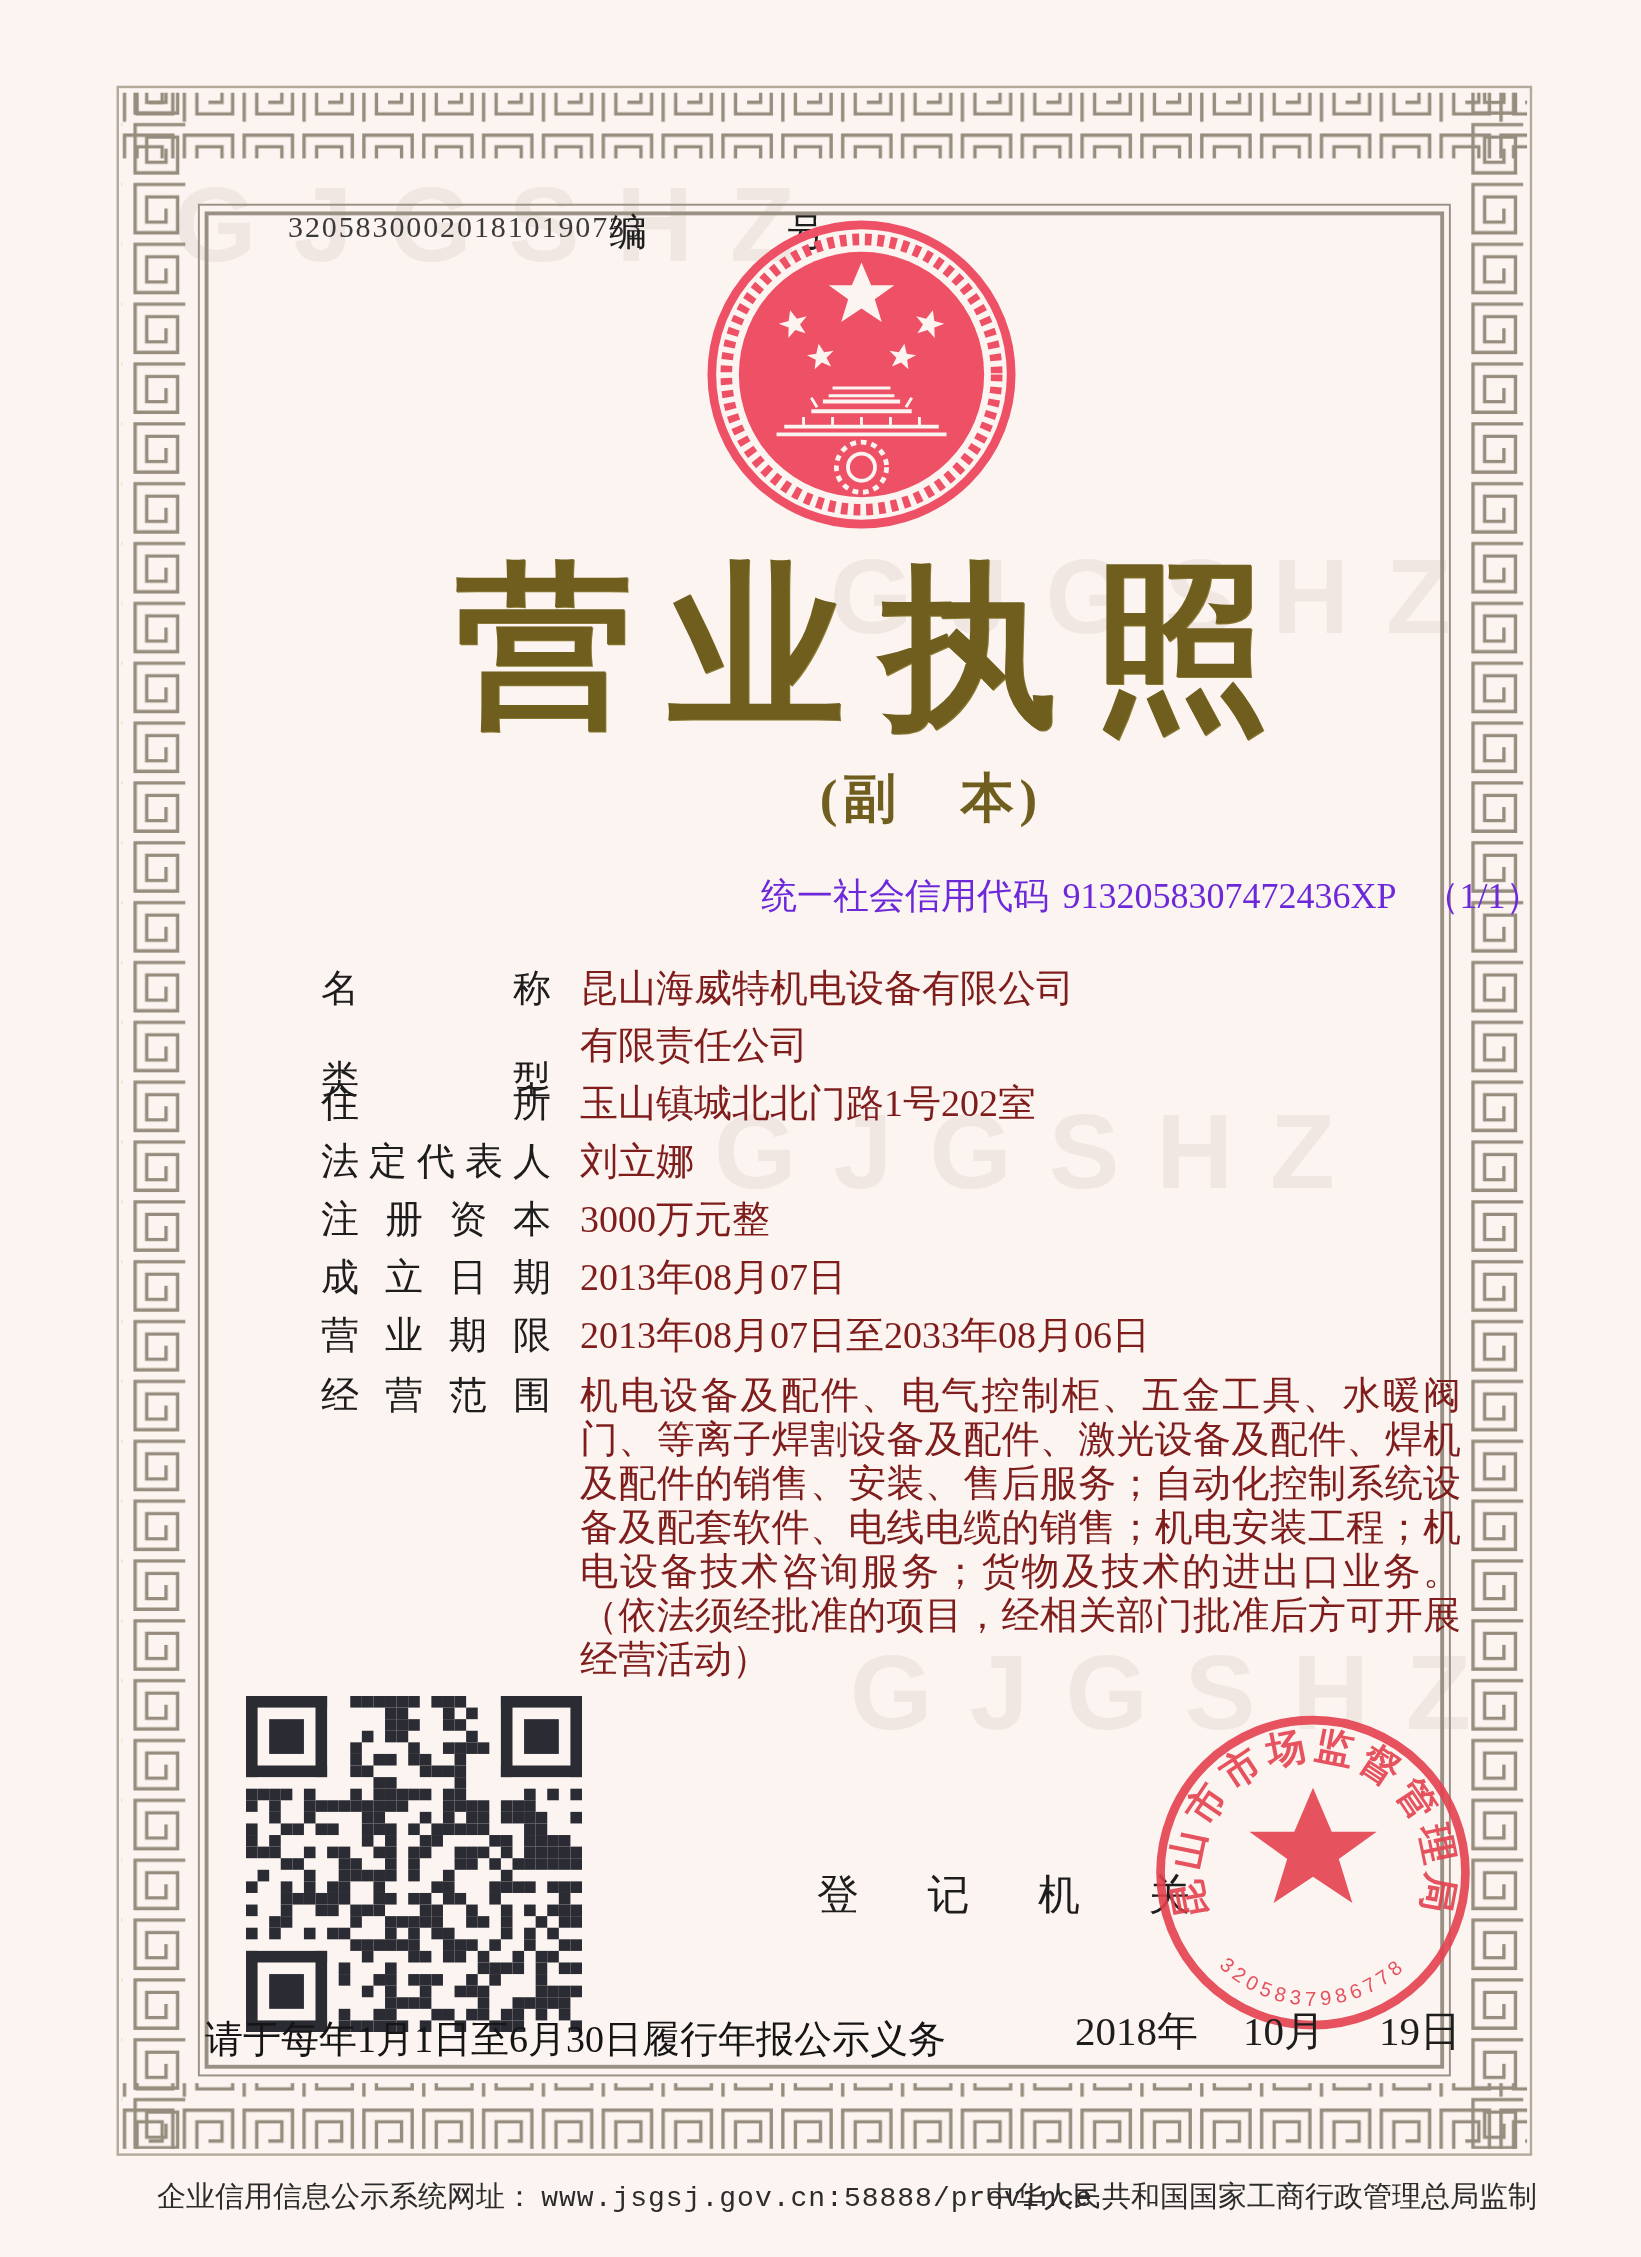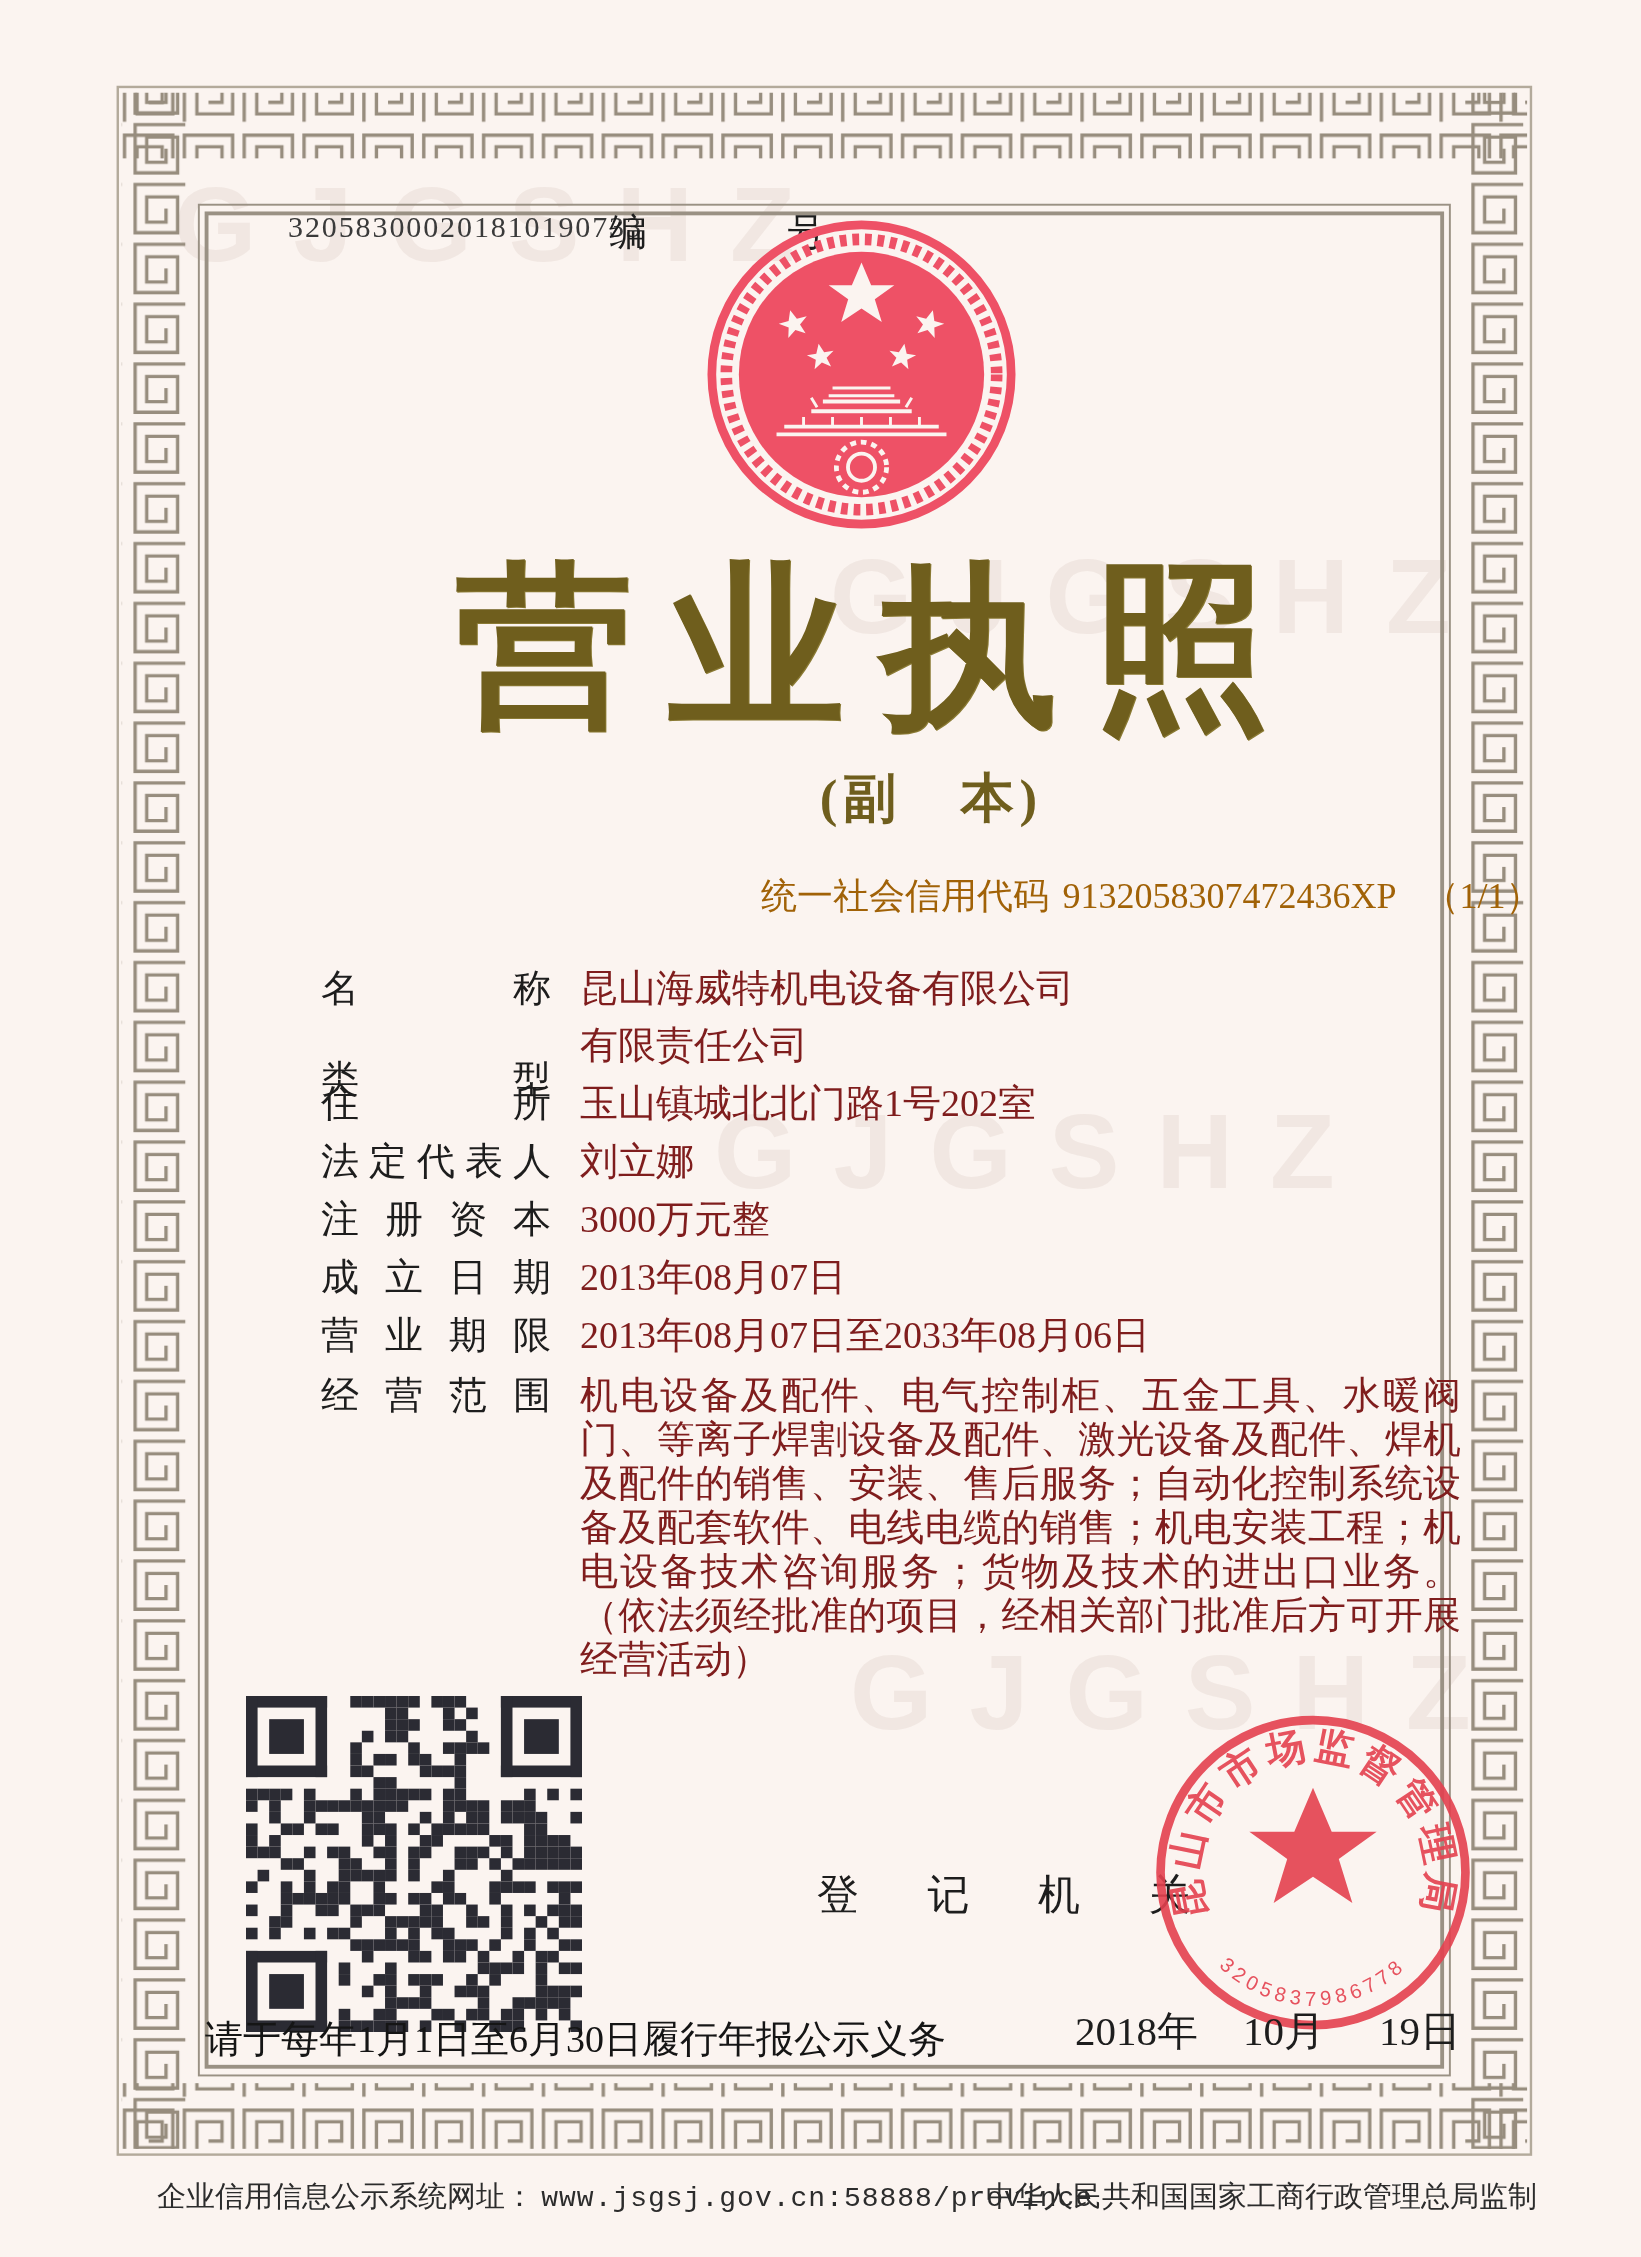--- a/index.html
+++ b/index.html
@@ -24,21 +24,21 @@
   .title{
     left:456px;top:546px;width:813px;height:203px;
     font-size:176px;font-weight:bold;color:#6f5e1d;
     text-align:justify;text-align-last:justify;line-height:203px;
     text-shadow:1px 1px 0 #8a7a34;
   }
   .subtitle{
     left:676px;top:763px;width:367px;text-align:right;
     font-size:53px;font-weight:bold;color:#6f5e1d;letter-spacing:5.8px;
   }
-  .credit{left:761px;top:872px;font-size:36px;color:#a16207;white-space:nowrap;}
+  .credit{left:761px;top:872px;font-size:36px;color:#6d28d9;white-space:nowrap;}
   .credit .code{margin-left:13.5px;}
   .credit .pg{margin-left:27px;}
   
   .row{position:absolute;left:0;top:0;width:100%;}
   .lab{
     position:absolute;left:321px;width:230px;font-size:38px;color:#1d1d1d;
     text-align:justify;text-align-last:justify;line-height:44px;
   }
   .val{
     position:absolute;left:580px;width:881px;font-size:38px;color:#7f1d1d;

